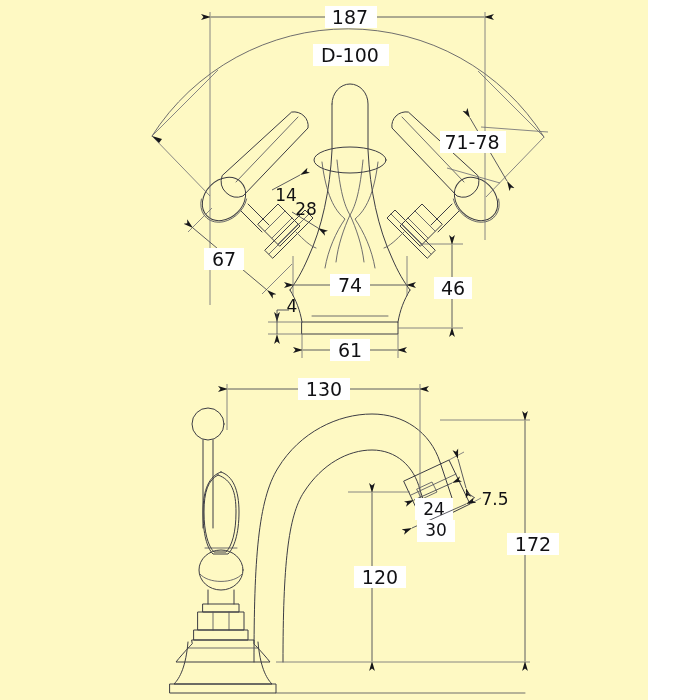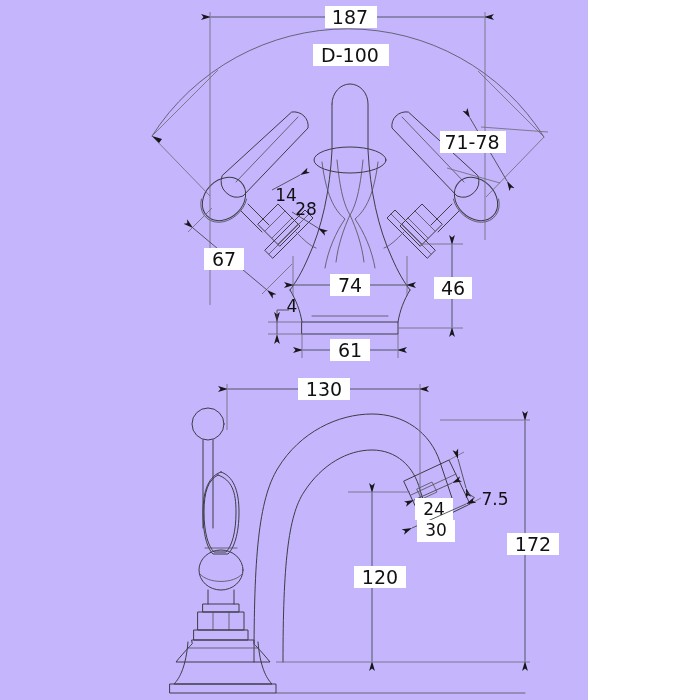--- a/index.html
+++ b/index.html
@@ -3,23 +3,23 @@
 <meta charset="utf-8">
 <title>Basin Mixer Tap — Technical Dimension Drawing</title>
 <style>
   html, body {
     margin: 0;
     padding: 0;
     background: #ffffff;
   }
   #sheet {
     position: relative;
-    width: 588px;
+    width: 648px;
     height: 700px;
-    background: #c4b5fd;
+    background: #fef9c3;
     overflow: hidden;
     font-family: "DejaVu Sans", "Liberation Sans", sans-serif;
   }
   #sheet svg {
     position: absolute;
     left: 0;
     top: 0;
     display: block;
   }
   .geo {

